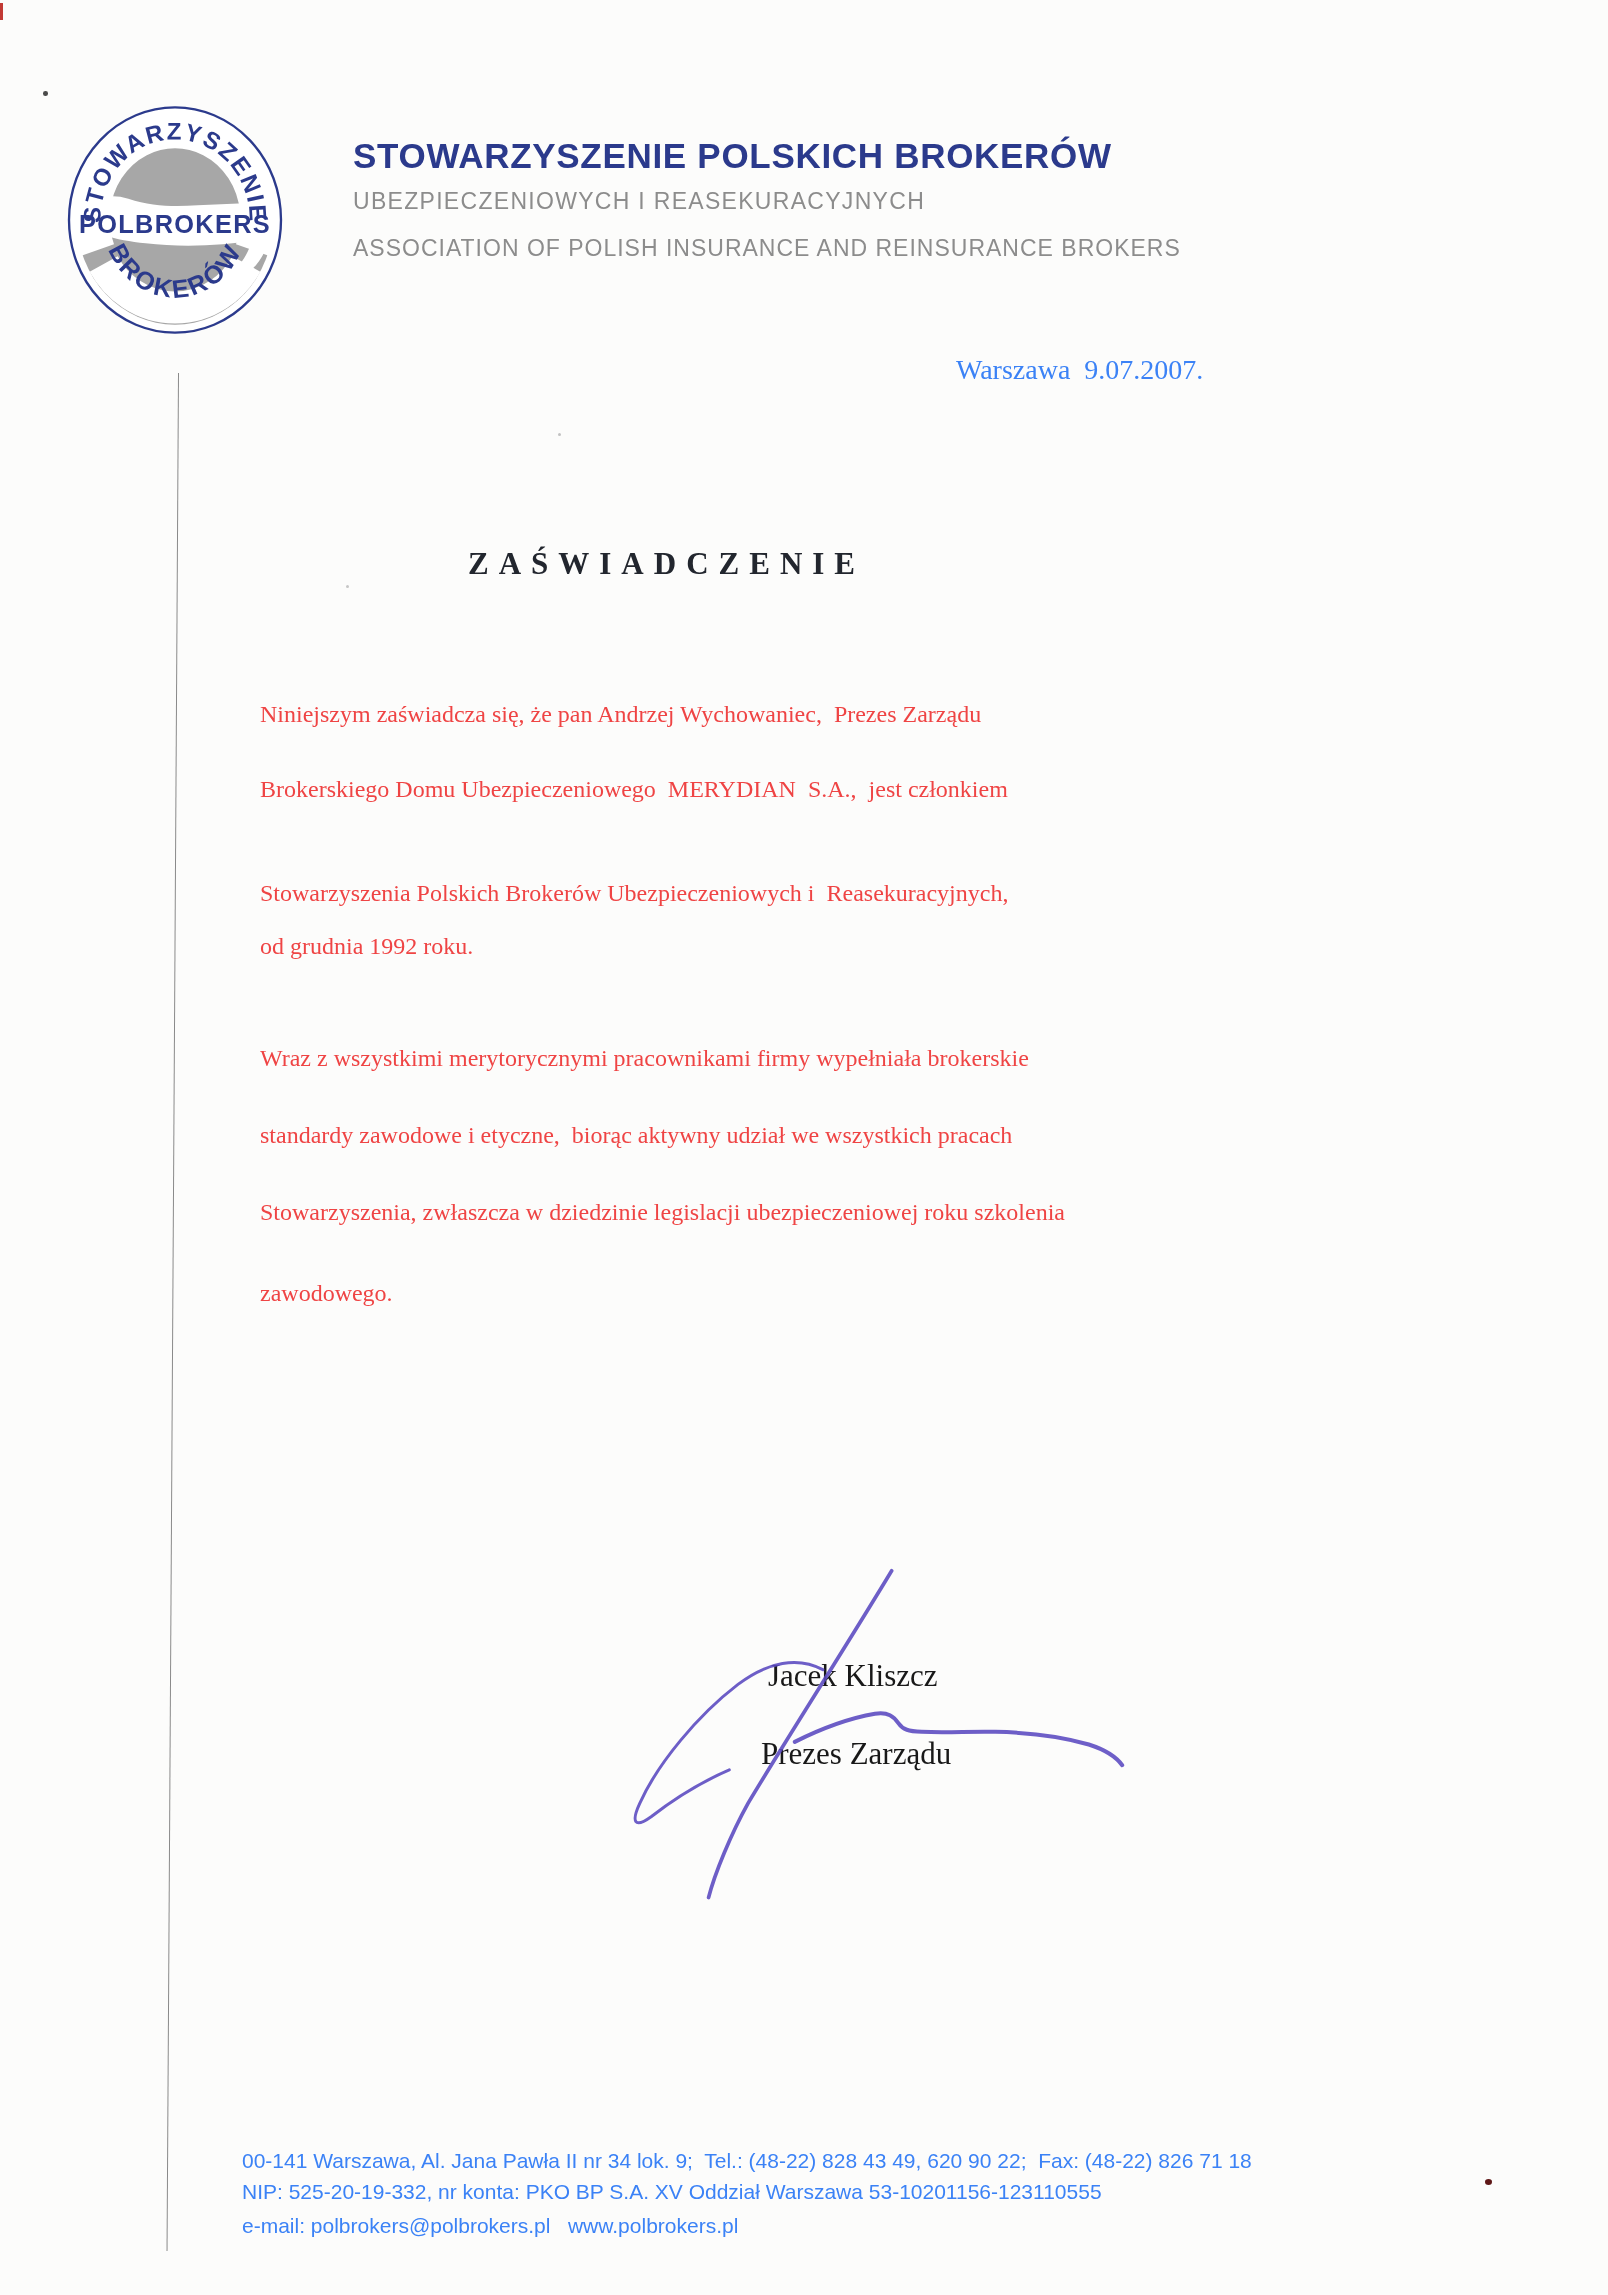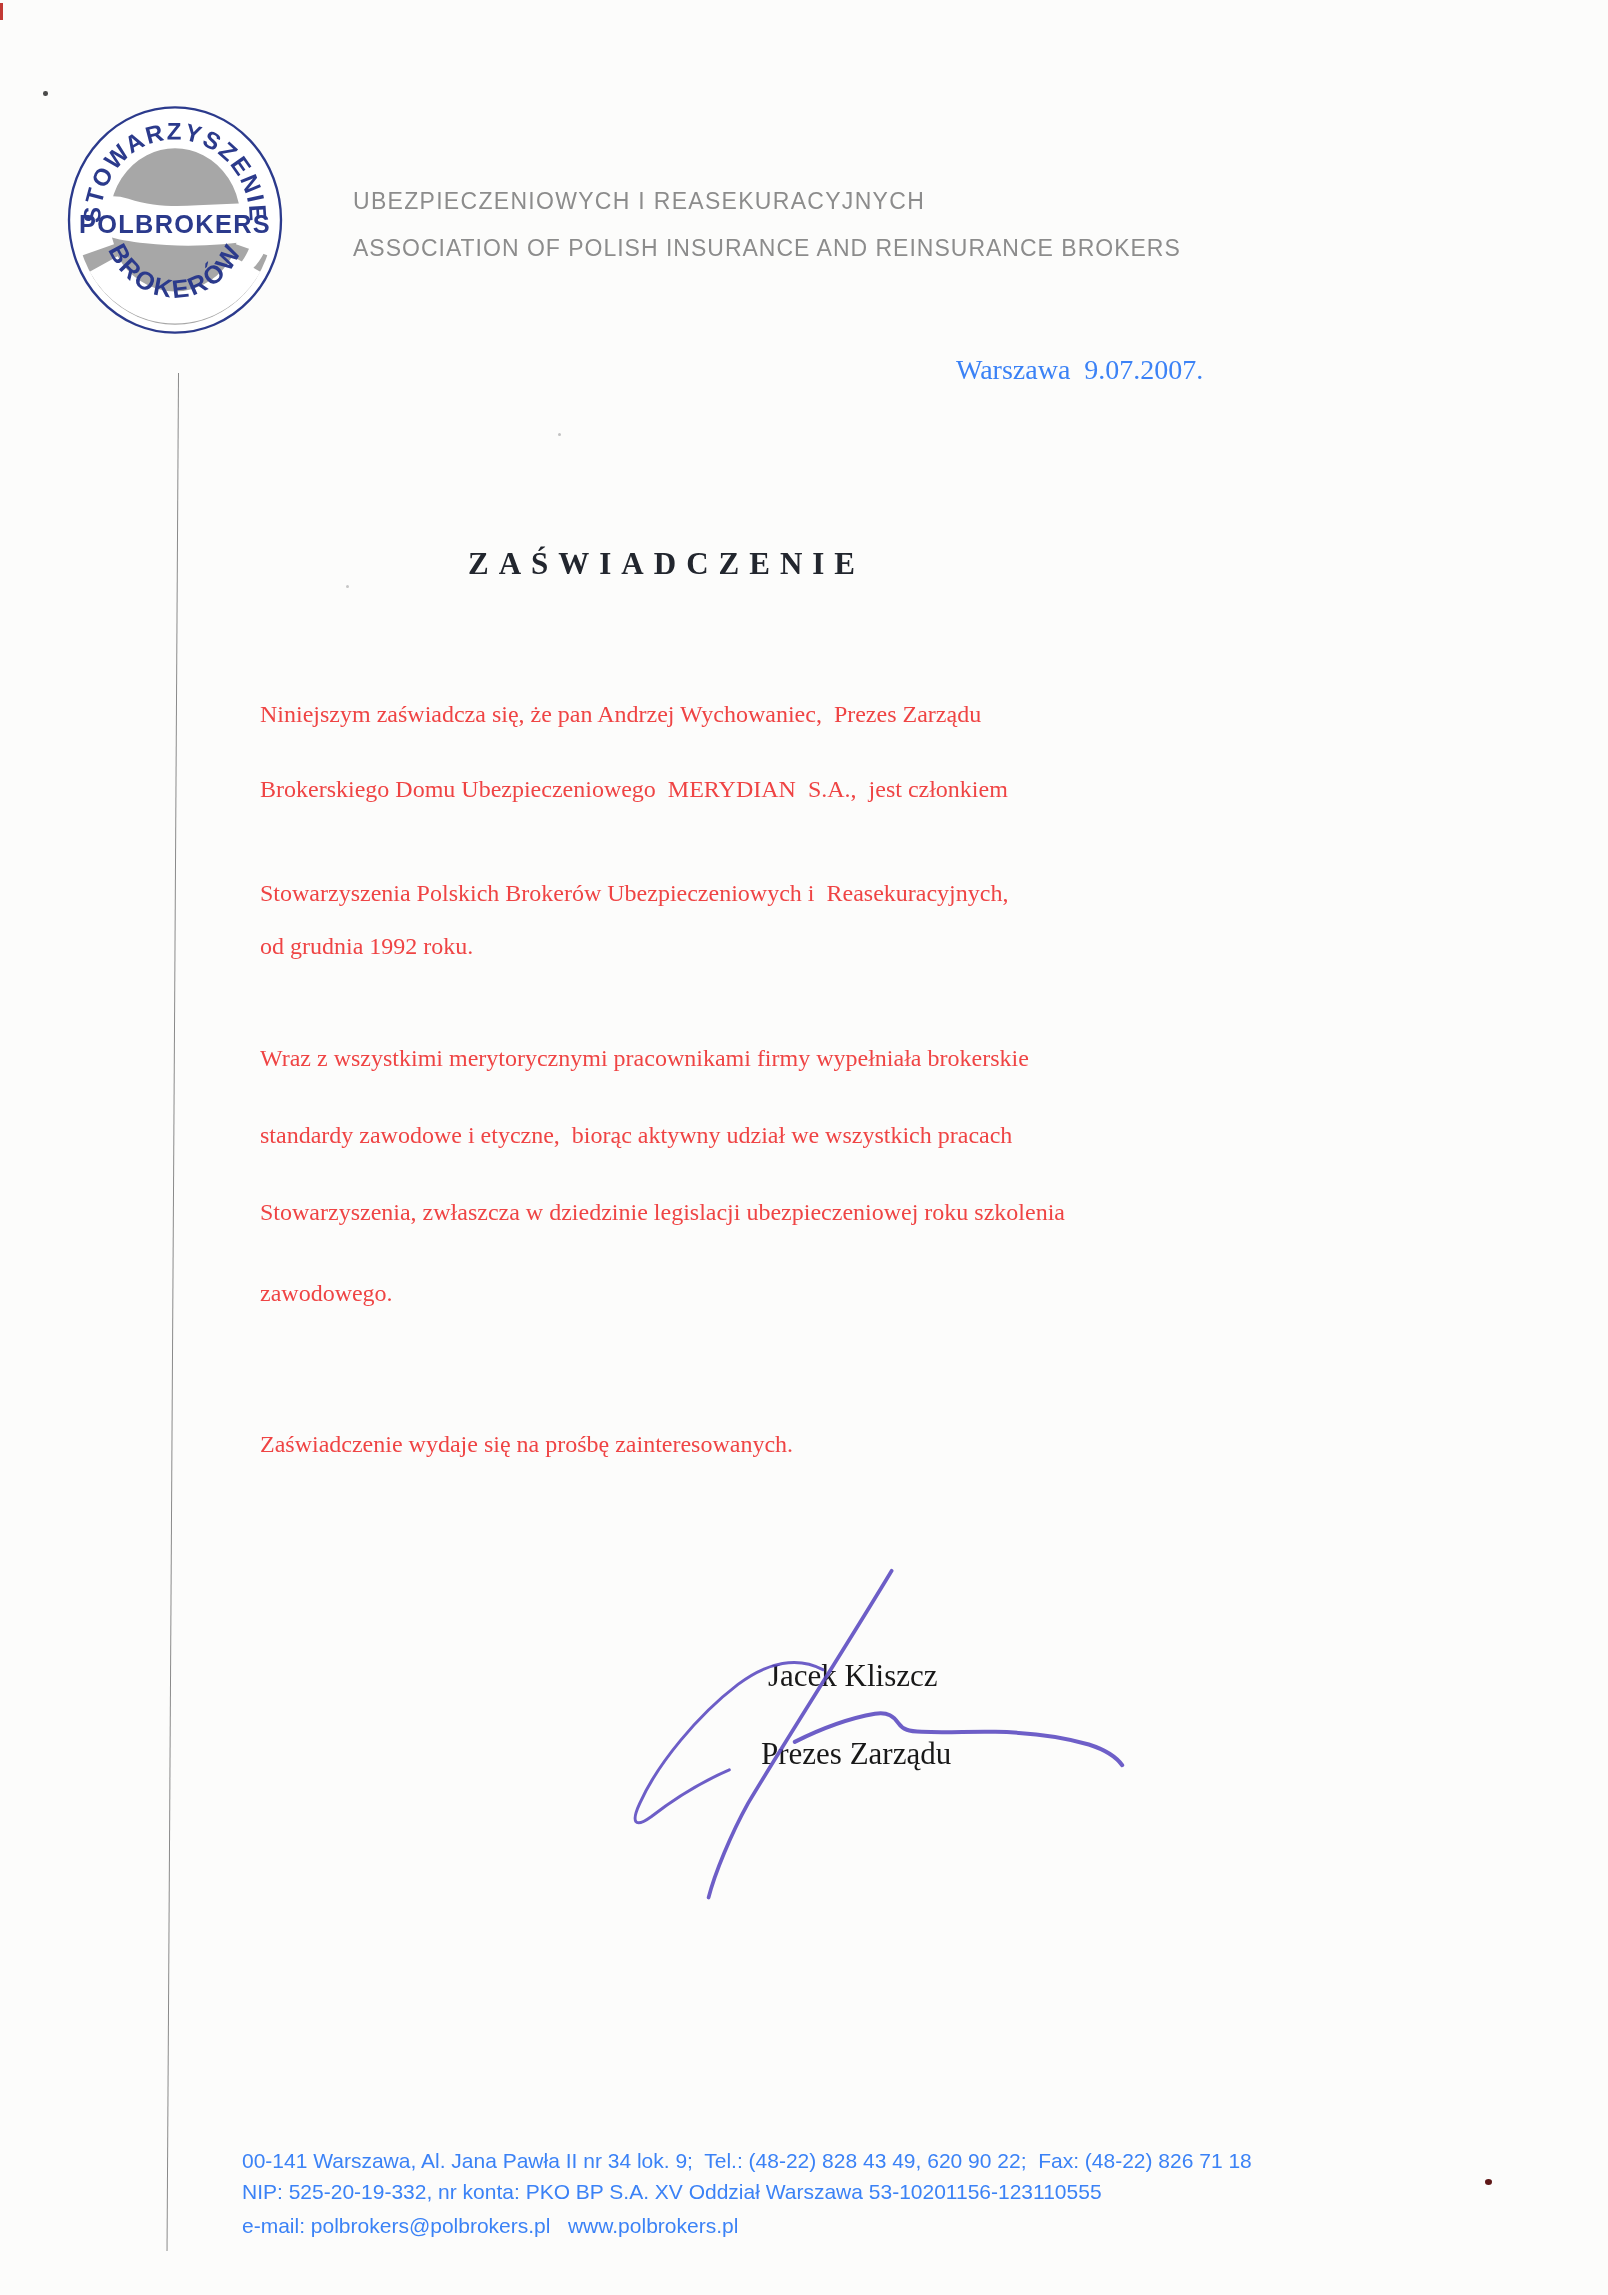--- a/index.html
+++ b/index.html
@@ -85,40 +85,40 @@
     </defs>
     <text font-family="Liberation Sans, sans-serif" font-weight="bold" font-size="36" letter-spacing="3" fill="#2b3a8c">
       <textPath href="#topArc" startOffset="50%" text-anchor="middle">STOWARZYSZENIE</textPath>
     </text>
     <text font-family="Liberation Sans, sans-serif" font-weight="bold" font-size="38" letter-spacing="4" fill="#2b3a8c">
       <textPath href="#botArc" startOffset="50%" text-anchor="middle">BROKERÓW</textPath>
     </text>
     <text x="162" y="191" text-anchor="middle" font-family="Liberation Sans, sans-serif" font-weight="bold" font-size="38" letter-spacing="2" fill="#2b3a8c">POLBROKERS</text>
   </svg>
 
+  <div class="abs hdr-title" style="left:353px;top:136px;">STOWARZYSZENIE POLSKICH BROKERÓW</div>
   <div class="abs hdr-sub" style="left:353px;top:188px;">UBEZPIECZENIOWYCH I REASEKURACYJNYCH</div>
   <div class="abs hdr-sub-en" style="left:353px;top:235px;">ASSOCIATION OF POLISH INSURANCE AND REINSURANCE BROKERS</div>
 
   <div class="abs vrule" style="left:178px;top:373px;height:1878px;"></div>
 
   <div class="abs dateline" style="left:956px;top:354px;">Warszawa  9.07.2007.</div>
 
   <div class="abs doc-title" style="left:468px;top:546px;">ZAŚWIADCZENIE</div>
 
   <div class="abs bodyline" style="left:260px;top:701px;">Niniejszym zaświadcza się, że pan Andrzej Wychowaniec,  Prezes Zarządu</div>
   <div class="abs bodyline" style="left:260px;top:776px;">Brokerskiego Domu Ubezpieczeniowego  MERYDIAN  S.A.,  jest członkiem</div>
   <div class="abs bodyline" style="left:260px;top:856px;margin-top:24px;">Stowarzyszenia Polskich Brokerów Ubezpieczeniowych i  Reasekuracyjnych,</div>
   <div class="abs bodyline" style="left:260px;top:933px;">od grudnia 1992 roku.</div>
 
   <div class="abs bodyline" style="left:260px;top:1122px;">standardy zawodowe i etyczne,  biorąc aktywny udział we wszystkich pracach</div>
   <div class="abs bodyline" style="left:260px;top:1045px;">Wraz z wszystkimi merytorycznymi pracownikami firmy wypełniała brokerskie</div>
   <div class="abs bodyline" style="left:260px;top:1199px;">Stowarzyszenia, zwłaszcza w dziedzinie legislacji ubezpieczeniowej roku szkolenia</div>
   <div class="abs bodyline" style="left:260px;top:1280px;">zawodowego.</div>
 
-  <div class="abs bodyline" style="left:260px;top:1431px;">Zaświadczenie wydaje się na prośbę zainteresowanych.</div>
 
   <div class="abs sigline" style="left:768px;top:1658px;">Jacek Kliszcz</div>
   <div class="abs sigline" style="left:761px;top:1736px;">Prezes Zarządu</div>
 
   <svg class="abs" style="left:601px;top:1536px;" width="568" height="401" viewBox="900 2300 850 600">
     <g fill="none" stroke="#5a49c0" stroke-width="5.5" stroke-linecap="round" opacity="0.88">
 
       <path d="M 1335 2352 C 1270 2460 1180 2600 1120 2700 C 1095 2745 1070 2805 1061 2841"></path>
 
       <path d="M 1232 2500 C 1195 2480 1150 2488 1105 2522 C 1045 2568 985 2640 958 2700

